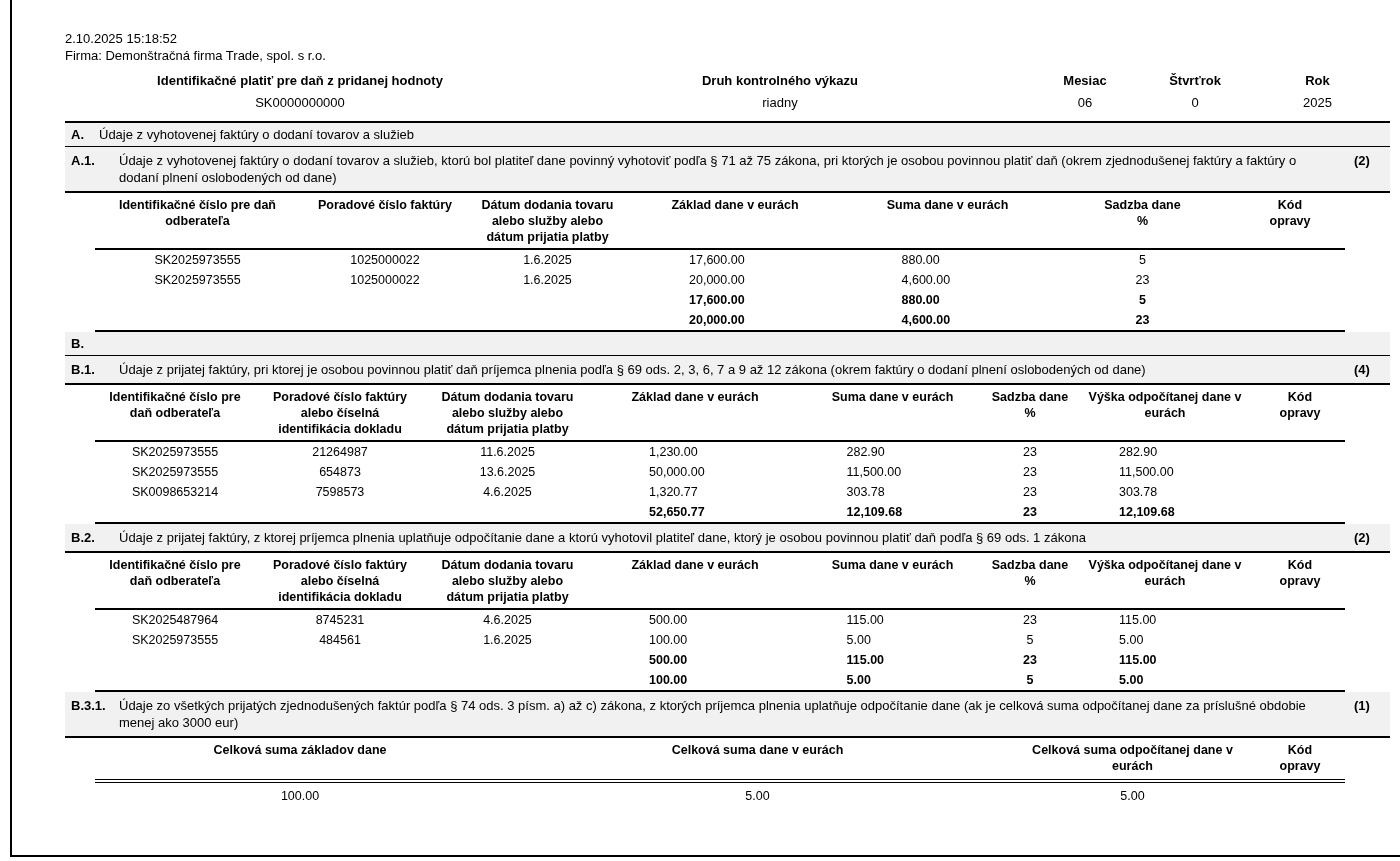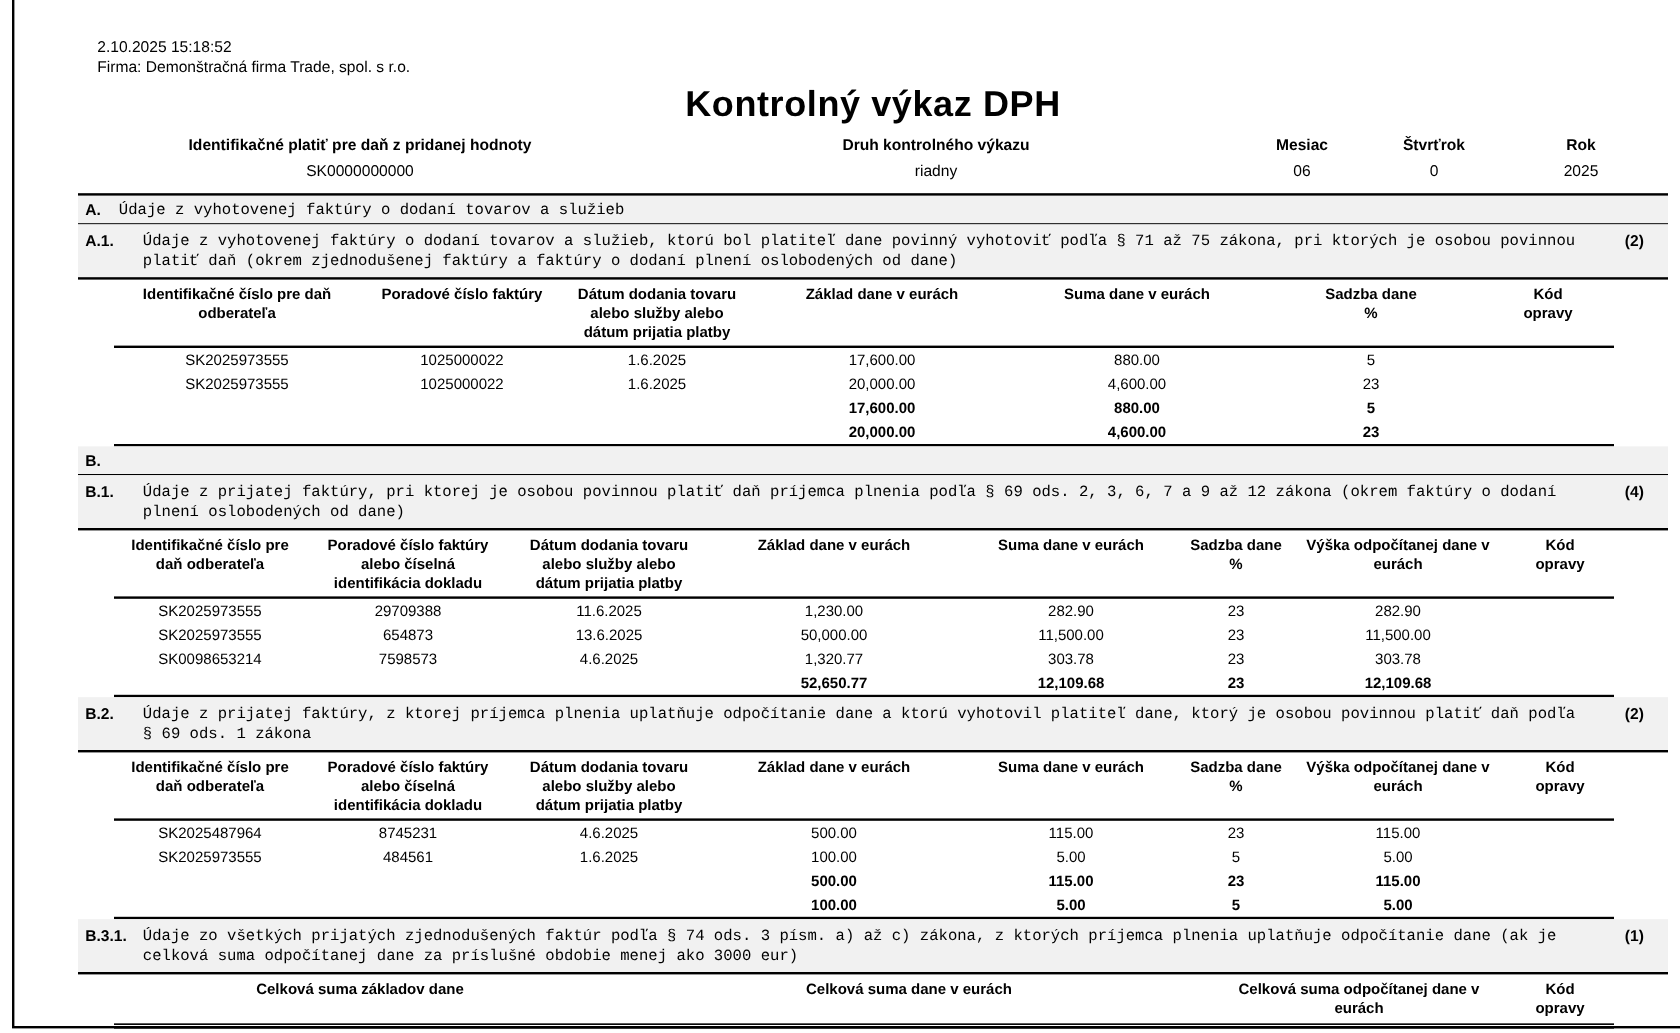--- a/index.html
+++ b/index.html
@@ -3,62 +3,61 @@
 <meta charset="utf-8">
 <style>
   html,body { margin:0; padding:0; background:#ffffff; }
   .page { position:relative; width:1400px; height:861px; overflow:hidden;
           background:#ffffff; color:#000;
           font-family:"Liberation Sans", sans-serif; }
   .edge-left   { position:absolute; left:10px; top:0; width:2px; height:856px; background:#000; }
   .edge-bottom { position:absolute; left:10px; top:855px; width:1390px; height:2px; background:#000; }
   .content { position:absolute; left:65px; top:0; width:1325px; }
 
-  .stamp { margin-top:30px; font-size:13px; line-height:17px;margin-left:16px; }
+  .stamp { margin-top:30px; font-size:13px; line-height:17px; }
   .title { margin-top:8px; text-align:center; font-size:30px; font-weight:bold; line-height:32px; letter-spacing:.5px; }
 
   .meta { margin-top:8px; margin-bottom:10px; display:grid; grid-template-columns:470px 490px 120px 100px 145px; }
   .meta .cell { text-align:center; }
   .meta .lab { font-weight:bold; font-size:13px; line-height:17px; }
   .meta .val { margin-top:5px; font-size:13px; line-height:17px; }
 
   .bar { background:#f1f1f1; display:flex; font-size:13px; line-height:16px; padding:4px 6px 3px; border-bottom:1px solid #000; }
   .bar.first { border-top:2px solid #000; }
   .bar.sub { border-bottom:2px solid #000; line-height:17px; padding:5px 6px; }
   .bar .lbl { font-weight:bold; flex:none; width:28px; }
   .bar.sub .lbl { width:48px; }
-  .bar .txt { flex:1; padding-right:26px;font-family:Liberation Mono, monospace; }
+  .bar .txt { flex:1; padding-right:26px; }
   .bar .cnt { font-weight:bold; flex:none; width:30px; text-align:left; }
 
   table.tbl { border-collapse:collapse; table-layout:fixed; width:1250px; margin-left:30px; border-bottom:2px solid #000; }
   .tbl th { font-weight:bold; font-size:12.5px; line-height:16px; text-align:center; white-space:pre-line;
             vertical-align:top; padding:4px 2px 3px; border-bottom:2px solid #000;margin-top:24px; }
   .tbl td { font-size:12.5px; text-align:center; height:20px; padding:0 2px; vertical-align:middle; }
   tr.tot td { font-weight:bold; }
-  .v { display:inline-block; min-width:92px; text-align:center; white-space:nowrap; }
+  .v { display:inline-block; min-width:92px; text-align:left; white-space:nowrap; }
 
   table.tbl31 { border-bottom:none; }
   .tbl31 th { border-bottom:4px double #000; padding-bottom:5px; }
   .tbl31 td { height:26px; }
 </style>
 </head>
 <body>
 
 <div class="page">
   <div class="edge-left"></div>
   <div class="edge-bottom"></div>
 
   <div class="content">
 
     <div class="stamp">
       <div>2.10.2025  15:18:52</div>
       <div>Firma: Demonštračná firma Trade, spol. s r.o.</div>
     </div>
 
-    <div class="title">Kontrolný výkaz DPH</div>
 
     <div class="meta">
       <div class="cell">
         <div class="lab">Identifikačné platiť pre daň z pridanej hodnoty</div>
         <div class="val">SK0000000000</div>
       </div>
       <div class="cell">
         <div class="lab">Druh kontrolného výkazu</div>
         <div class="val">riadny</div>
       </div>
@@ -190,21 +189,21 @@
 %</th>
           <th>Výška odpočítanej dane v
 eurách</th>
           <th>Kód
 opravy</th>
         </tr>
       </thead>
       <tbody>
         <tr>
           <td>SK2025973555</td>
-          <td>29709388</td>
+          <td>21264987</td>
           <td>11.6.2025</td>
           <td><span class="v">1,230.00</span></td>
           <td><span class="v">282.90</span></td>
           <td>23</td>
           <td><span class="v">282.90</span></td>
           <td></td>
         </tr>
         <tr>
           <td>SK2025973555</td>
           <td>654873</td>

